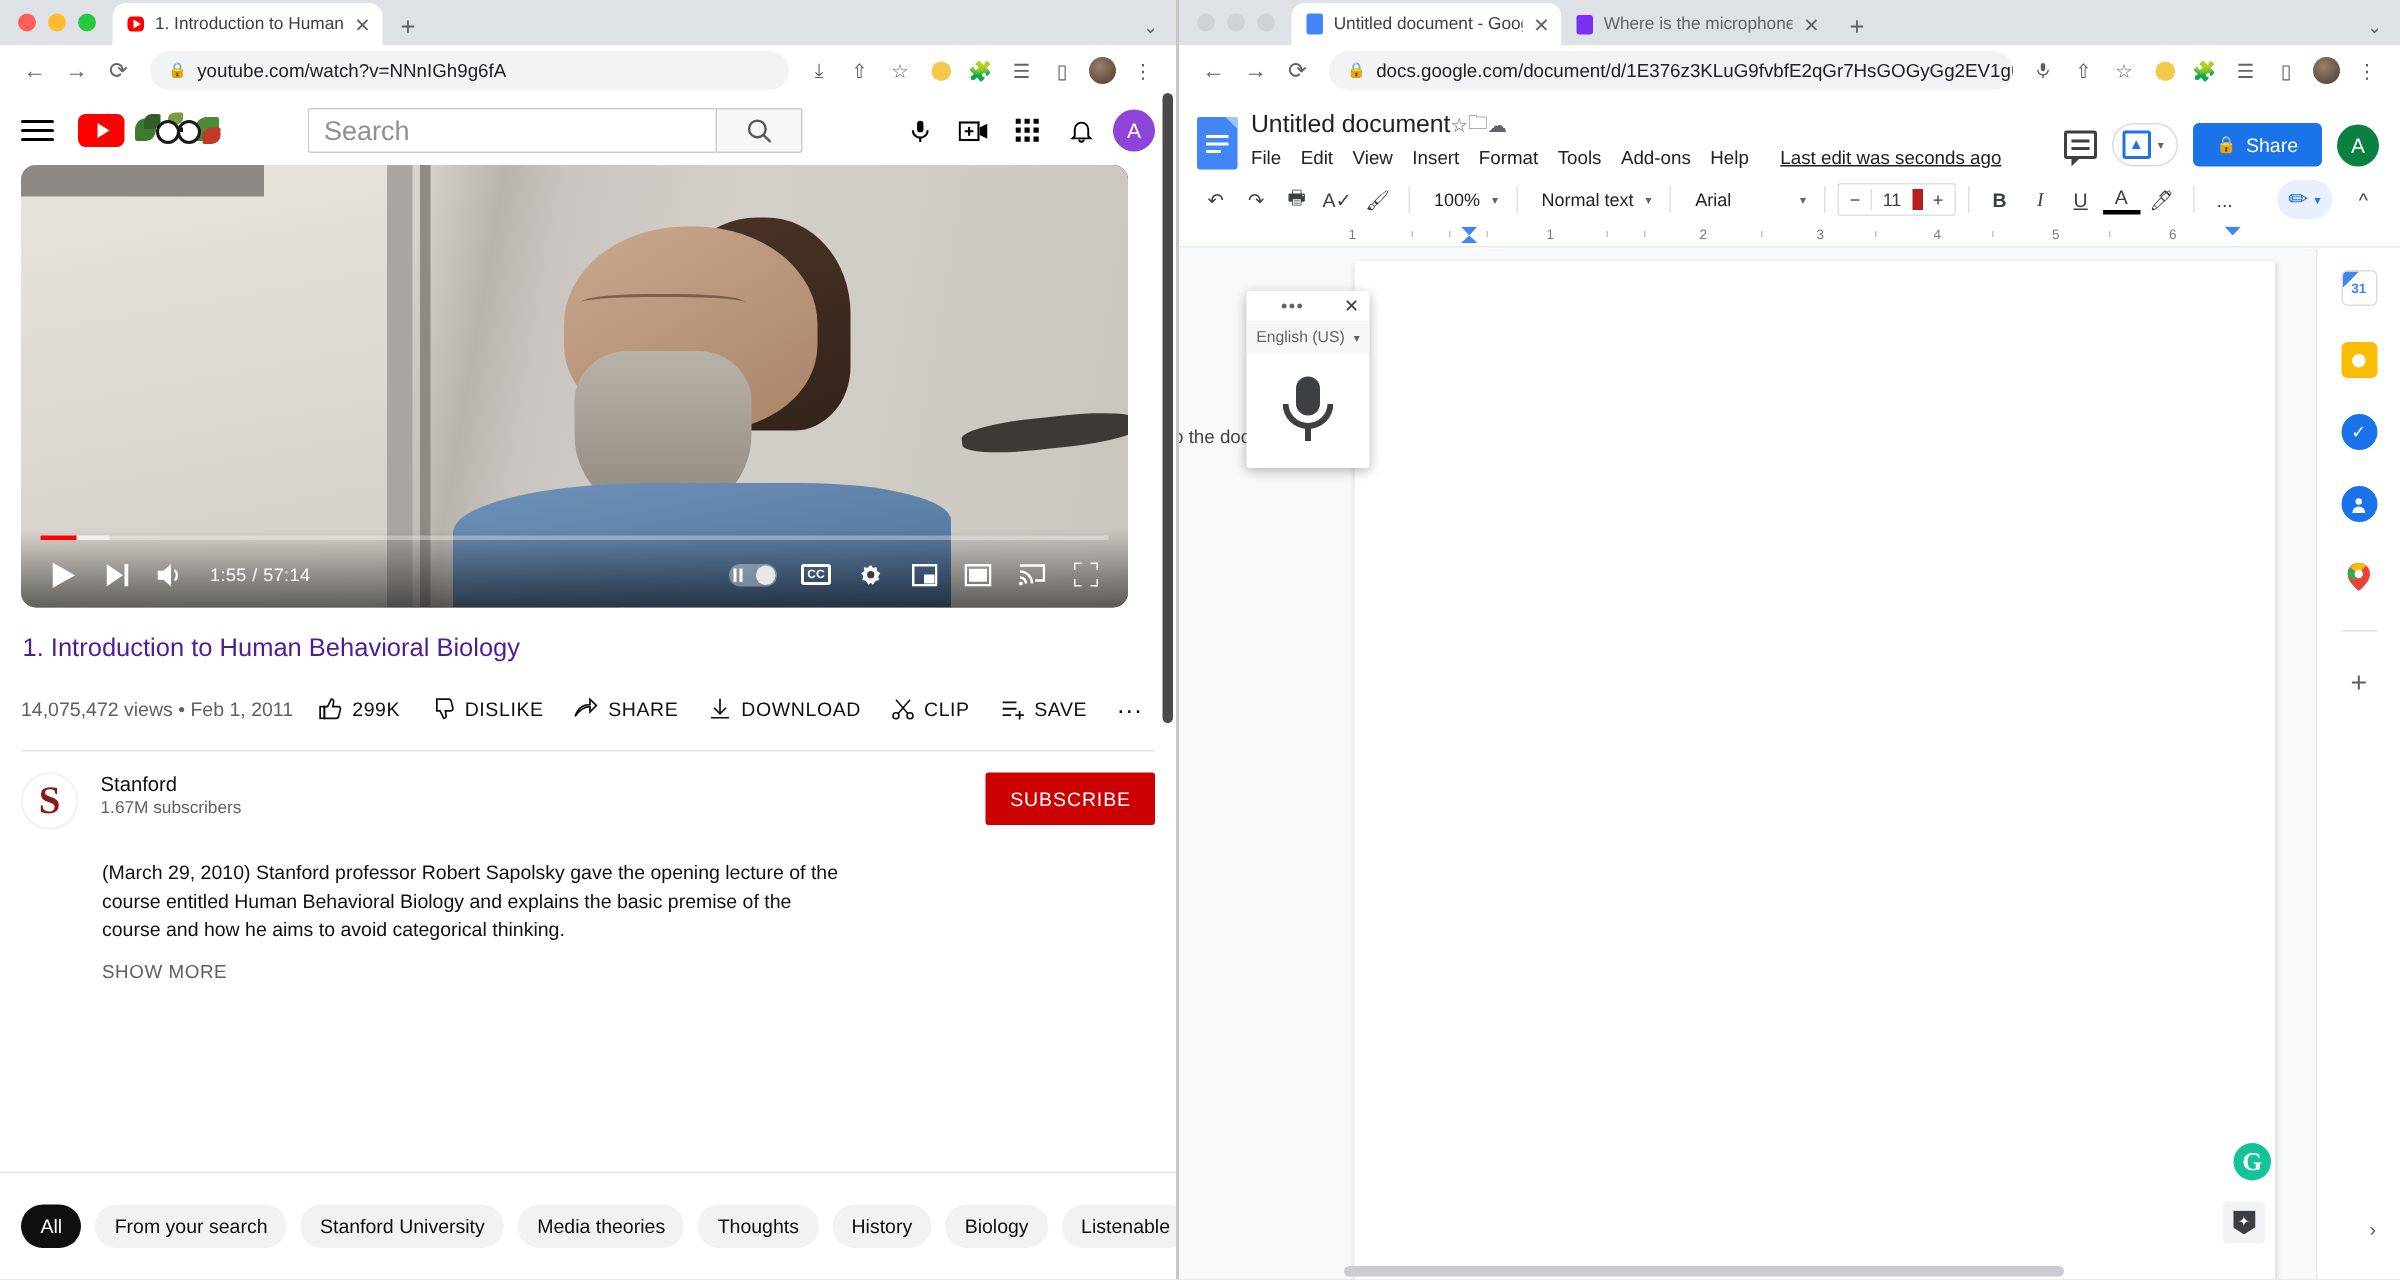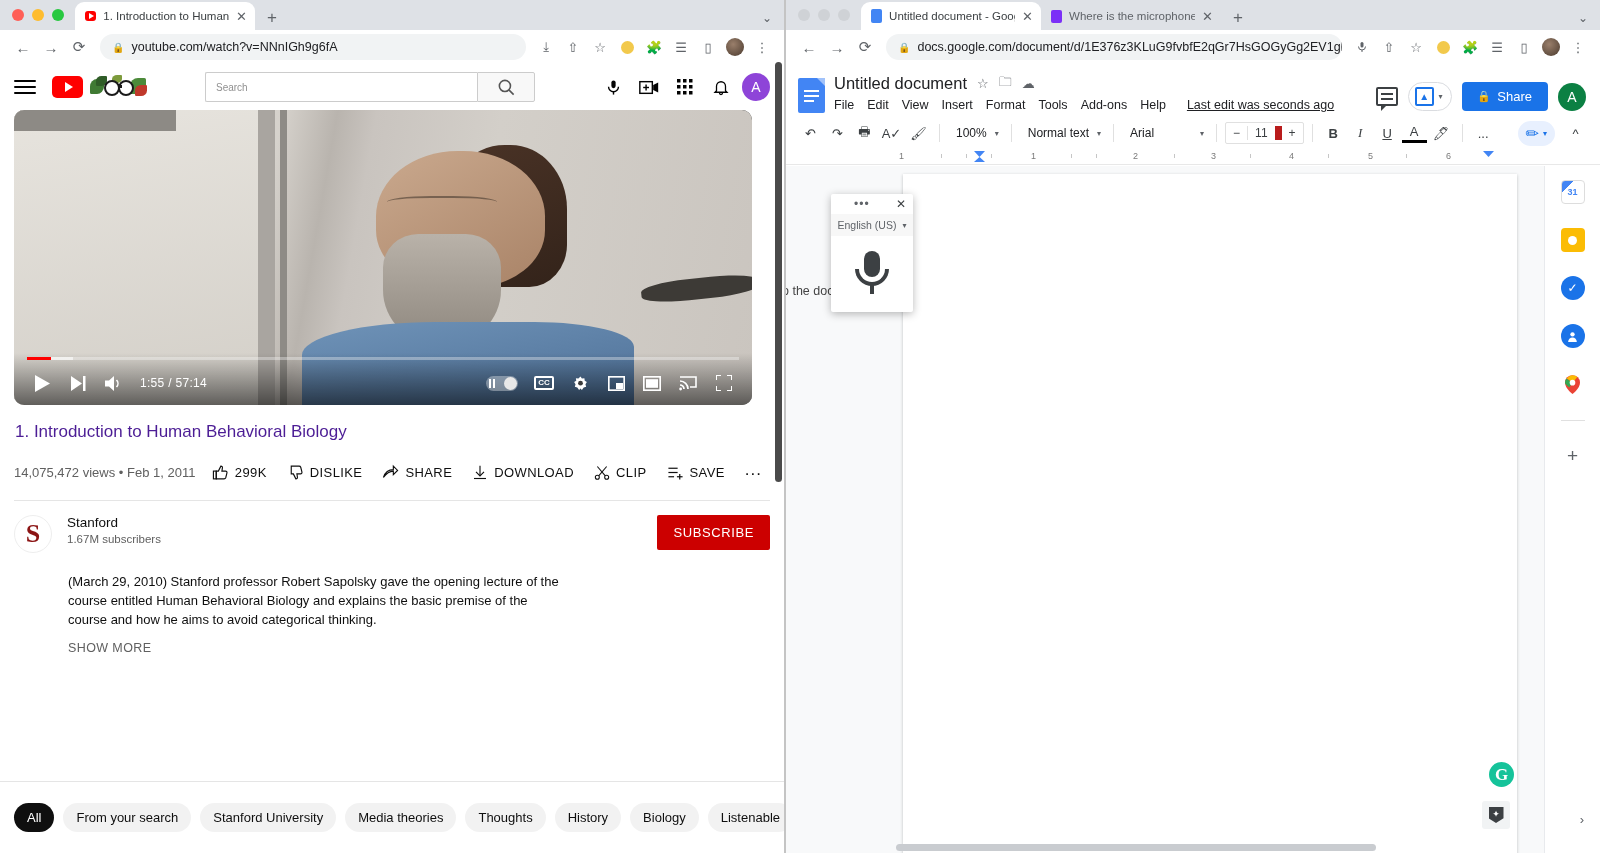--- a/index.html
+++ b/index.html
@@ -50,21 +50,21 @@
      border-bottom:5px solid transparent; margin-left:2px;}
   .doodle { width:62px; height:26px; margin-left:3px; position:relative; }
   .dg { position:absolute; top:6px; width:16px; height:16px; border-radius:50%;
      border:2.5px solid #1a1a1a; background:#fff; }
   .dg.l{left:16px;} .dg.r{left:30px;}
   .dg-bridge { position:absolute; top:11px; left:31px; width:3px; height:2.5px; background:#1a1a1a;}
   .dleaf { position:absolute; border-radius:50% 10% 50% 10%; }
   .yt-searchwrap { flex:1; display:flex; justify-content:center; align-items:center; }
   .yt-search { display:flex; width:330px; height:30px; }
   .yt-search input { flex:1; border:1px solid #ccc; border-right:none; border-radius:2px 0 0 2px;
-     padding:0 10px; font-size:10px; outline:none; font-family:inherit; color:#222; background:#fff;}
+     padding:0 10px; font-size:18px; outline:none; font-family:inherit; color:#222; background:#fff;}
   .yt-search input::placeholder{color:#909090;}
   .yt-searchbtn { width:58px; border:1px solid #ccc; background:#f8f8f8; border-radius:0 2px 2px 0;
      display:flex; align-items:center; justify-content:center; color:#555;}
   .yt-hicons { display:flex; align-items:center; gap:6px; margin-left:8px;}
   .yt-hic { width:30px; height:30px; display:flex; align-items:center; justify-content:center;
      color:#030303; }
   .yt-avatar { width:28px; height:28px; border-radius:50%; background:#8e44d8; color:#fff;
      display:flex; align-items:center; justify-content:center; font-size:14px; }
 
   .yt-body { padding:0 14px; }
@@ -142,21 +142,21 @@
 
   
   #docs-window { left:786px; top:0; width:814px; height:853px; box-shadow:0 0 0 1px #c4c4c4; }
   .docs-head { background:#fff; padding:8px 14px 0 10px; display:flex; align-items:flex-start; }
   .docs-logo { width:27px; height:35px; position:relative; margin:6px 9px 0 2px; }
   .docs-logo .sheet { position:absolute; inset:0; background:#4285f4; border-radius:2px; }
   .docs-logo .fold { position:absolute; right:0; top:0; border-left:8px solid transparent;
      border-top:8px solid #a1c2fa; }
   .docs-logo .ln { position:absolute; left:6px; width:15px; height:2px; background:#fff; }
   .docs-titleblock { flex:1; }
-  .docs-titlerow { display:flex; align-items:center; gap:10px; }
+  .docs-titlerow { display:flex; align-items:center; }
   .docs-title { font-size:16.5px; color:#202124; }
   .docs-tic { color:#5f6368; font-size:13px; }
   .docs-menu { display:flex; gap:13px; margin-top:4px; align-items:center;}
   .docs-menu div { font-size:12.5px; color:#202124; }
   .docs-lastedit { font-size:12px; color:#5f6368; text-decoration:underline; margin-left:8px;}
   .docs-headright { display:flex; align-items:center; gap:10px; padding-top:10px;}
   .comment-ic { width:22px; height:19px; border:2px solid #3c4043; border-radius:2px; position:relative;}
   .comment-ic:after{content:''; position:absolute; left:3px; bottom:-7px; border-top:6px solid #3c4043;
      border-right:6px solid transparent;}
   .comment-ic i { position:absolute; left:3px; width:12px; height:2px; background:#3c4043;}

